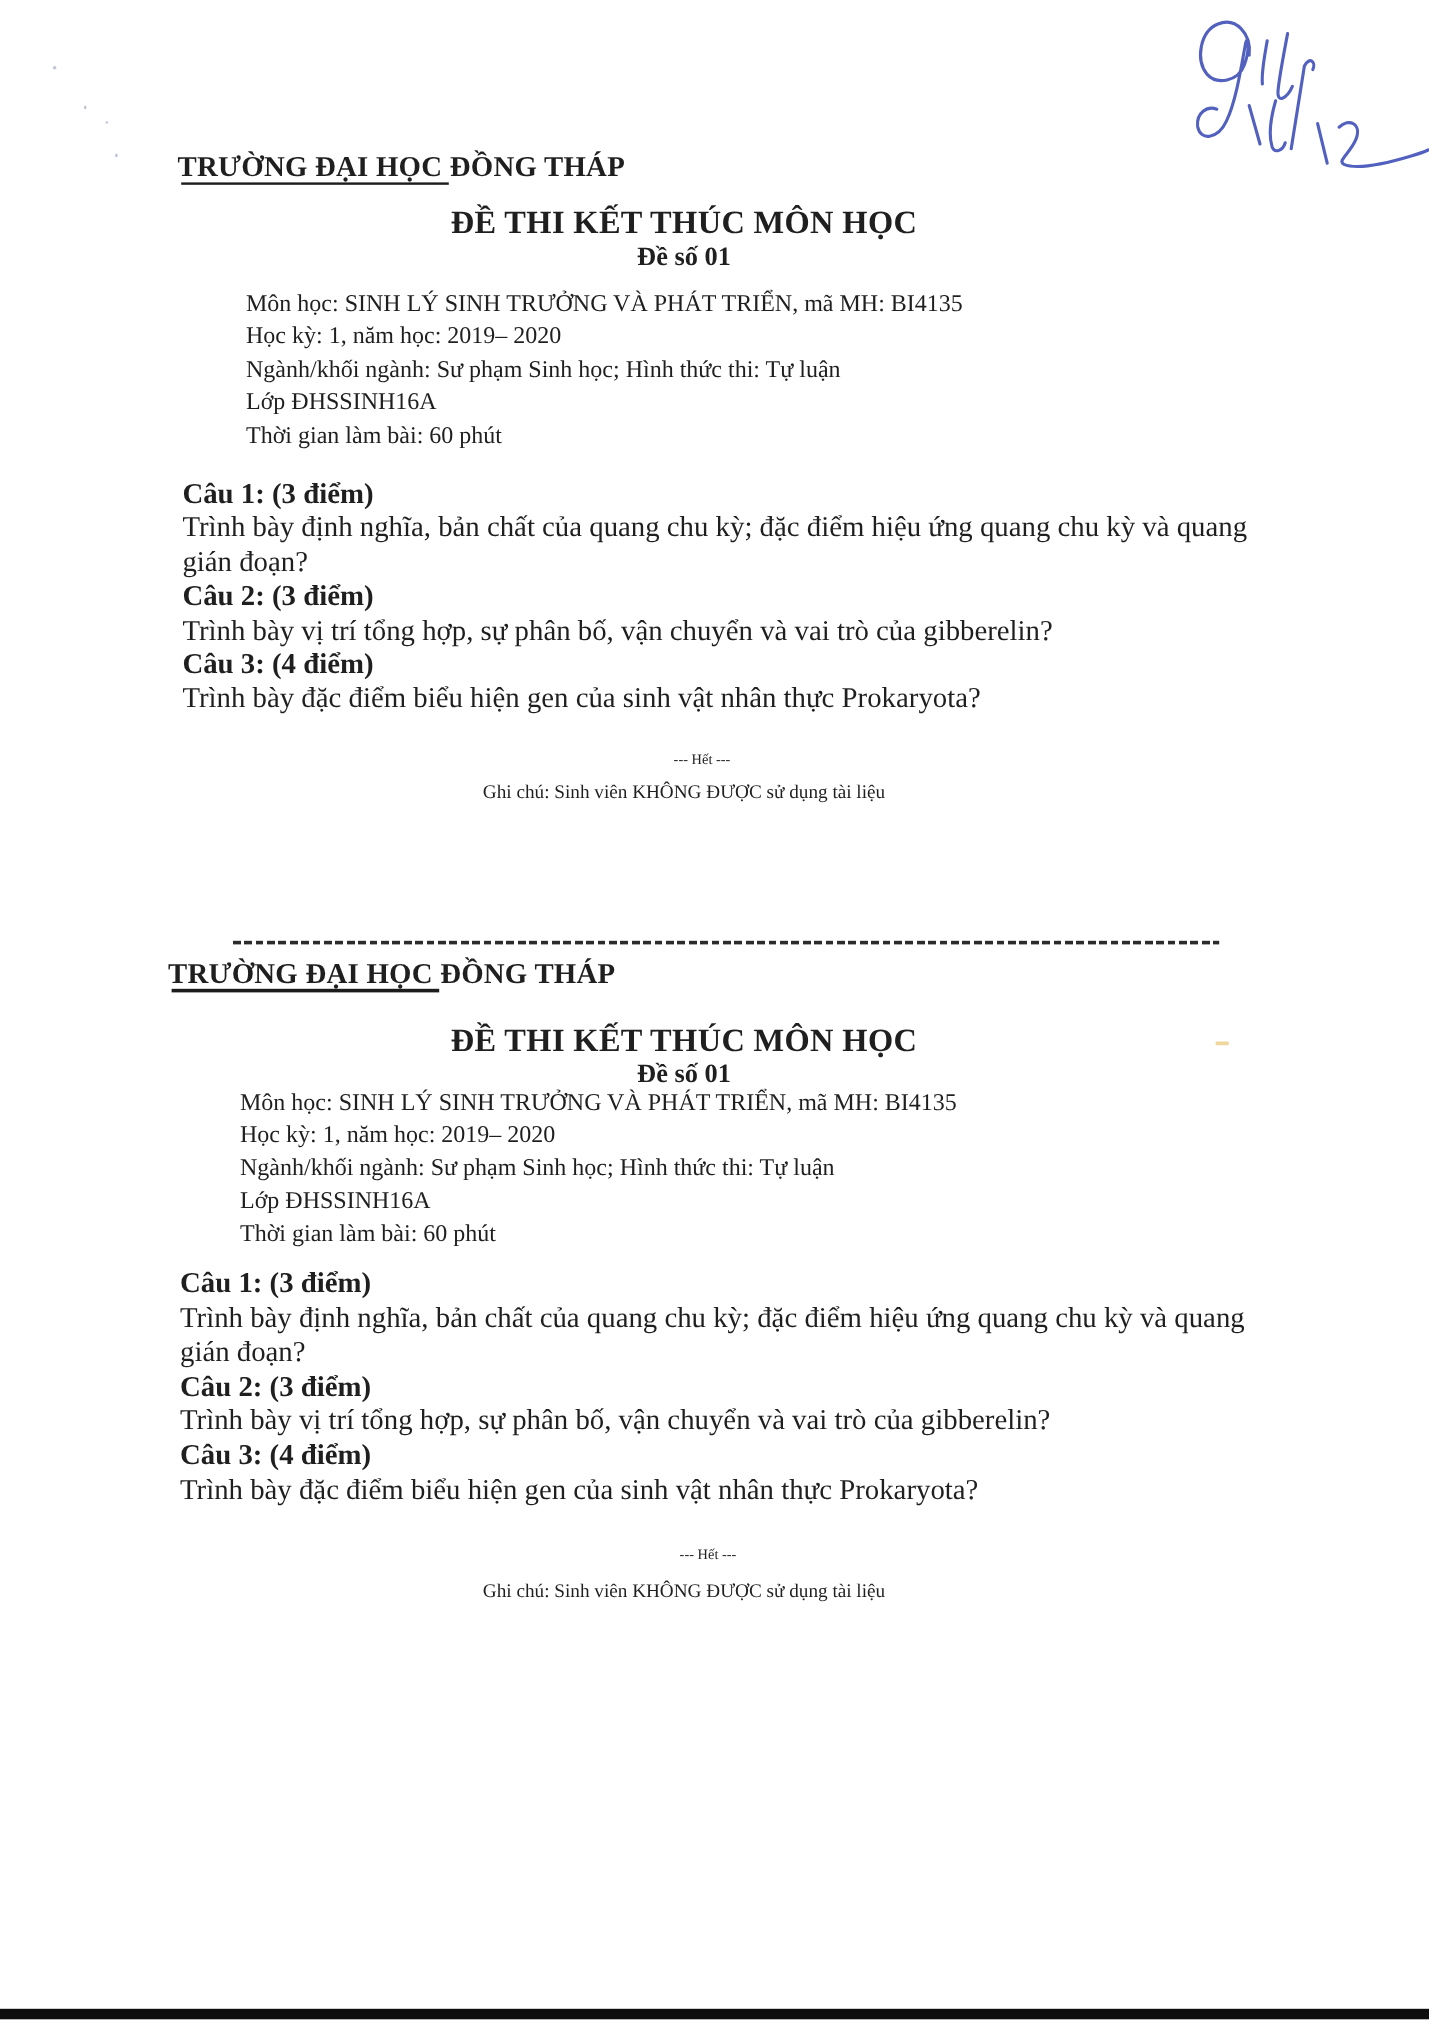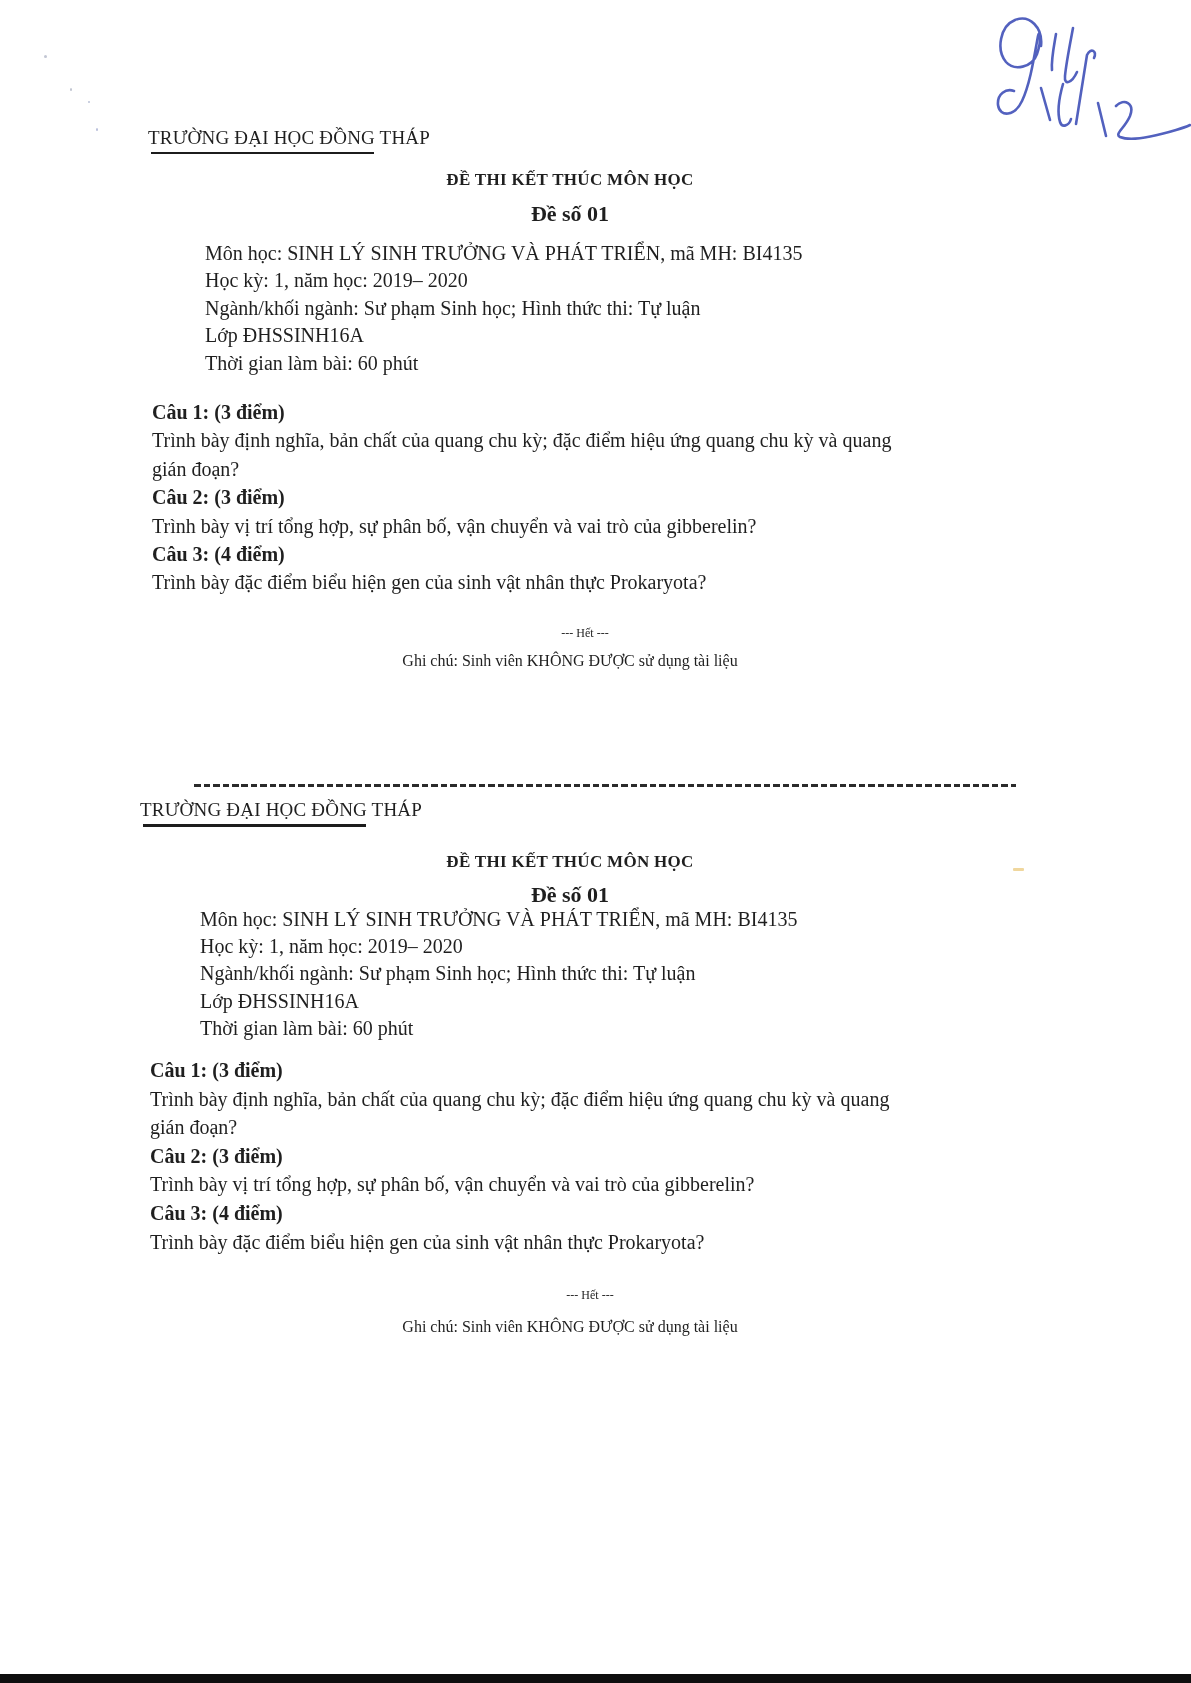--- a/index.html
+++ b/index.html
@@ -20,27 +20,27 @@
   #speck2{left:70px;top:88px;width:2px;height:3px;background:#8890a8;opacity:.55;}
   #speck3{left:88px;top:101px;width:2px;height:2px;background:#7a86b0;opacity:.5;}
   #speck4{left:96px;top:128px;width:2px;height:3px;background:#6f7cb5;opacity:.5;}
   #yellow-dash{position:absolute;left:1013px;top:868px;width:11px;height:3px;background:#e3b64e;opacity:.55;border-radius:1px;}
   #bottom-bar{position:absolute;left:0;top:1674px;width:1191px;height:9px;background:#0e0e0e;}
 
   
   #handwriting{position:absolute;left:898px;top:6px;width:293px;height:145px;}
 
   
-  .school{font-size:19px;font-weight:normal;letter-spacing:.2px;white-space:nowrap;}
+  .school{font-size:24px;font-weight:bold;letter-spacing:.2px;white-space:nowrap;}
   .underline{background:#1c1c1c;height:2px;}
-  .title{font-size:17px;font-weight:bold;letter-spacing:.3px;white-space:nowrap;}
+  .title{font-size:27px;font-weight:bold;letter-spacing:.3px;white-space:nowrap;}
   .examnum{font-size:22px;font-weight:bold;white-space:nowrap;}
   .info{font-size:20px;line-height:27.4px;}
   .info div{white-space:nowrap;}
-  .questions{font-size:20px;line-height:28.4px;}
+  .questions{font-size:24px;line-height:28.4px;}
   .questions div{white-space:nowrap;}
   .qhead{font-weight:bold;}
   .het{font-size:12px;white-space:nowrap;}
   .note{font-size:16px;white-space:nowrap;}
 
   
   #s1-school{left:148px;top:127px;}
   #s1-underline{left:151px;top:152px;width:223px;}
   #s1-title{left:0;width:1140px;top:170px;}
   #s1-num{left:0;width:1140px;top:201px;}

